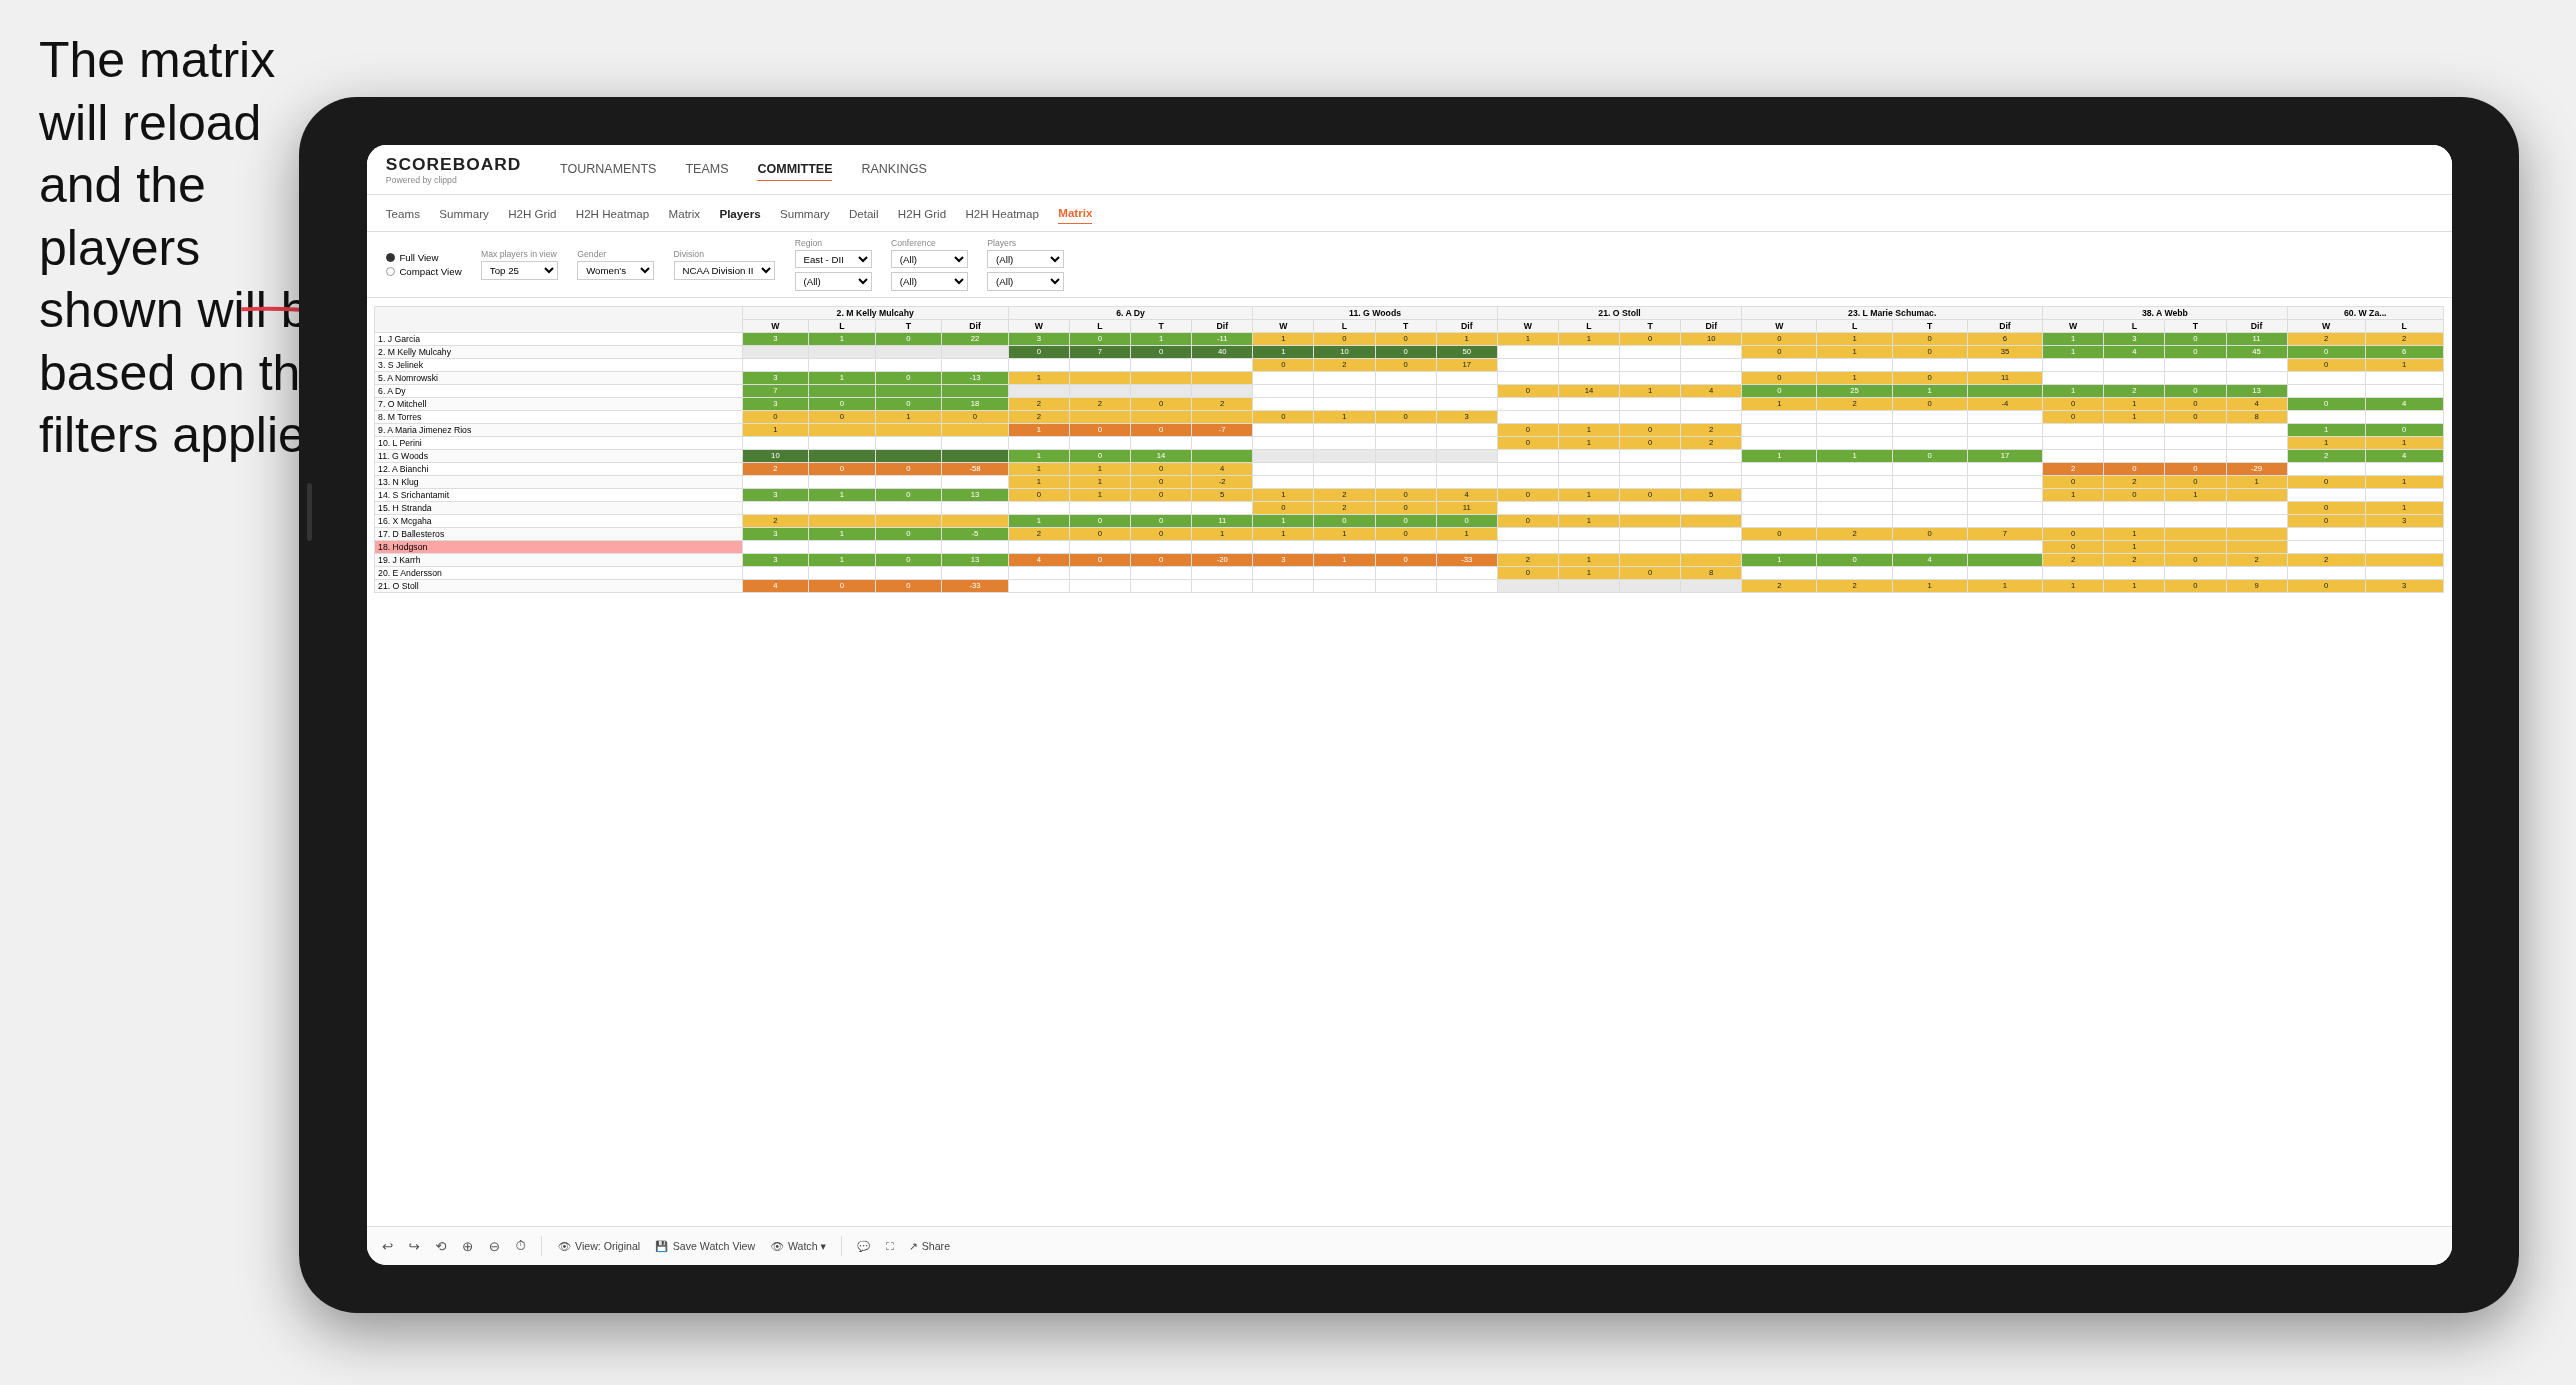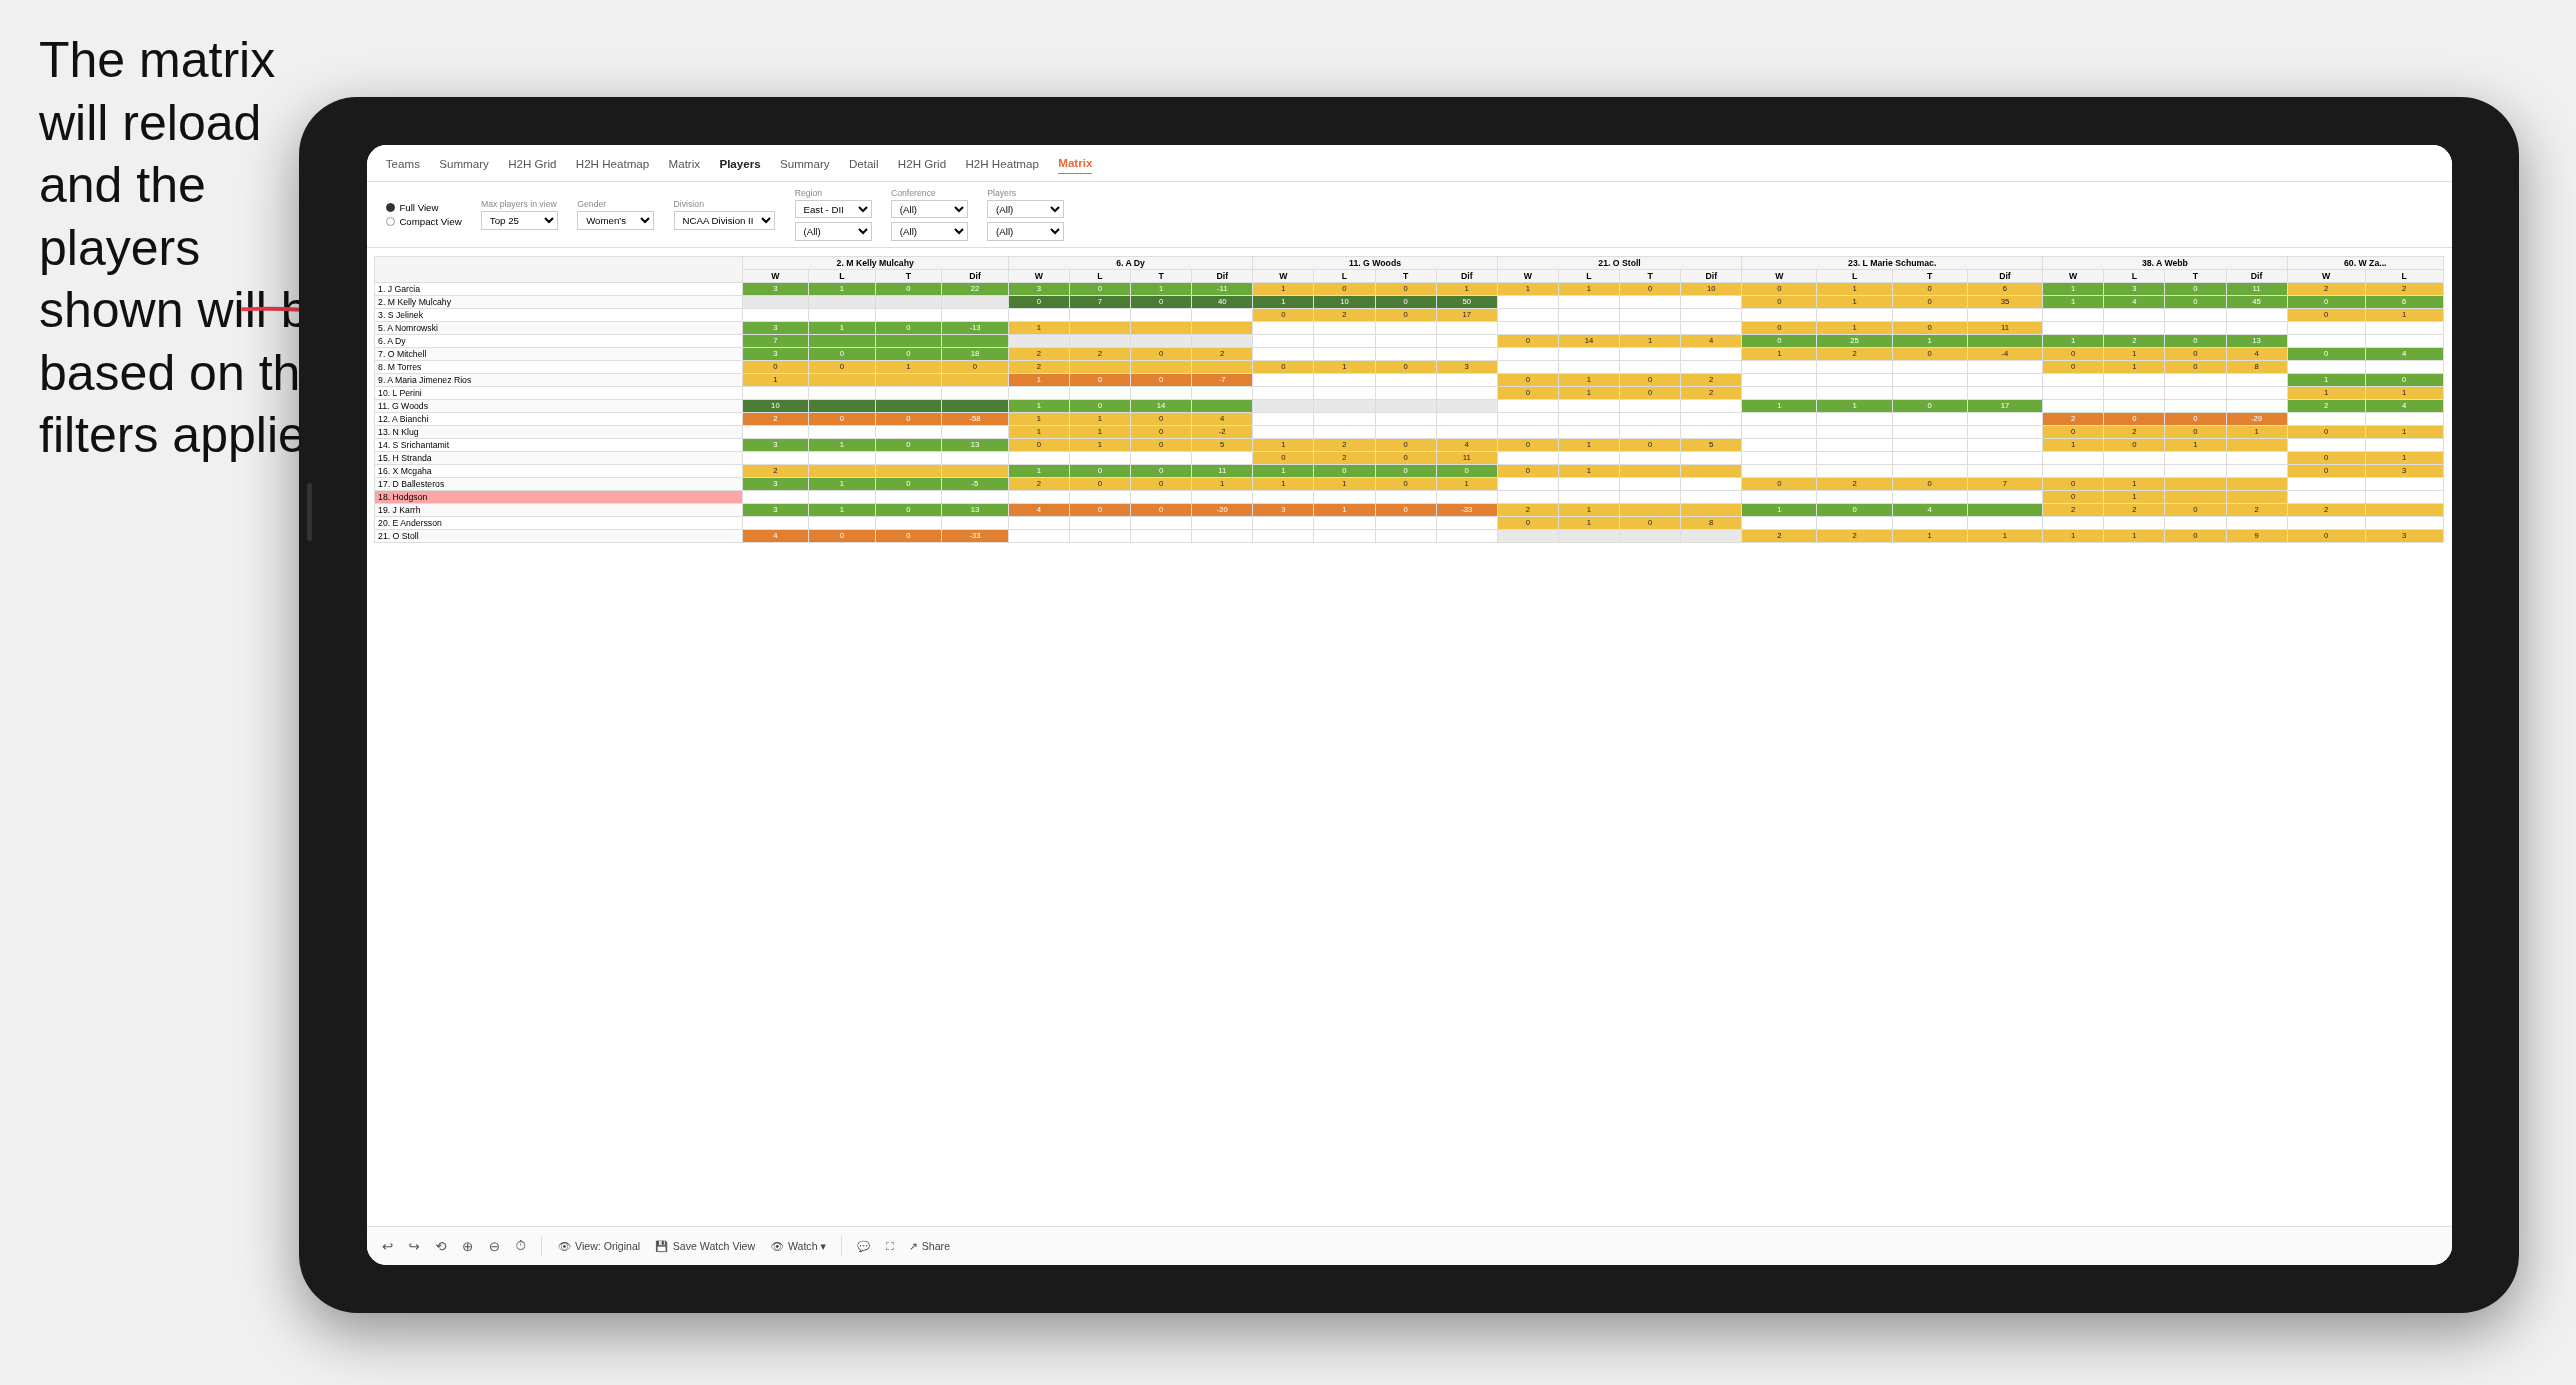--- a/index.html
+++ b/index.html
@@ -275,20 +275,32 @@
   </defs>
   <path d="M 80 20 Q 300 10 450 160" stroke="#e63c4a" stroke-width="4" fill="none" marker-end="url(#arrowhead)"></path>
 </svg>
 
 <div class="tablet-frame">
 
   <div style="position:absolute;left:7.7px;top:386px;width:5.8px;height:58px;background:#333;border-radius:2.9px;"></div>
 
   <div class="tablet-screen">
 
+    <div class="nav-bar">
+      <div class="logo-area">
+        <span class="logo-scoreboard">SCOREBOARD</span>
+        <span class="logo-powered">Powered by clippd</span>
+      </div>
+      <div class="nav-links">
+        <span class="nav-link">TOURNAMENTS</span>
+        <span class="nav-link">TEAMS</span>
+        <span class="nav-link active">COMMITTEE</span>
+        <span class="nav-link">RANKINGS</span>
+      </div>
+    </div>
 
     <div class="sub-nav">
       <span class="sub-nav-link">Teams</span>
       <span class="sub-nav-link">Summary</span>
       <span class="sub-nav-link">H2H Grid</span>
       <span class="sub-nav-link">H2H Heatmap</span>
       <span class="sub-nav-link">Matrix</span>
       <span class="sub-nav-link" style="font-weight:600;color:#222;">Players</span>
       <span class="sub-nav-link">Summary</span>
       <span class="sub-nav-link">Detail</span>

